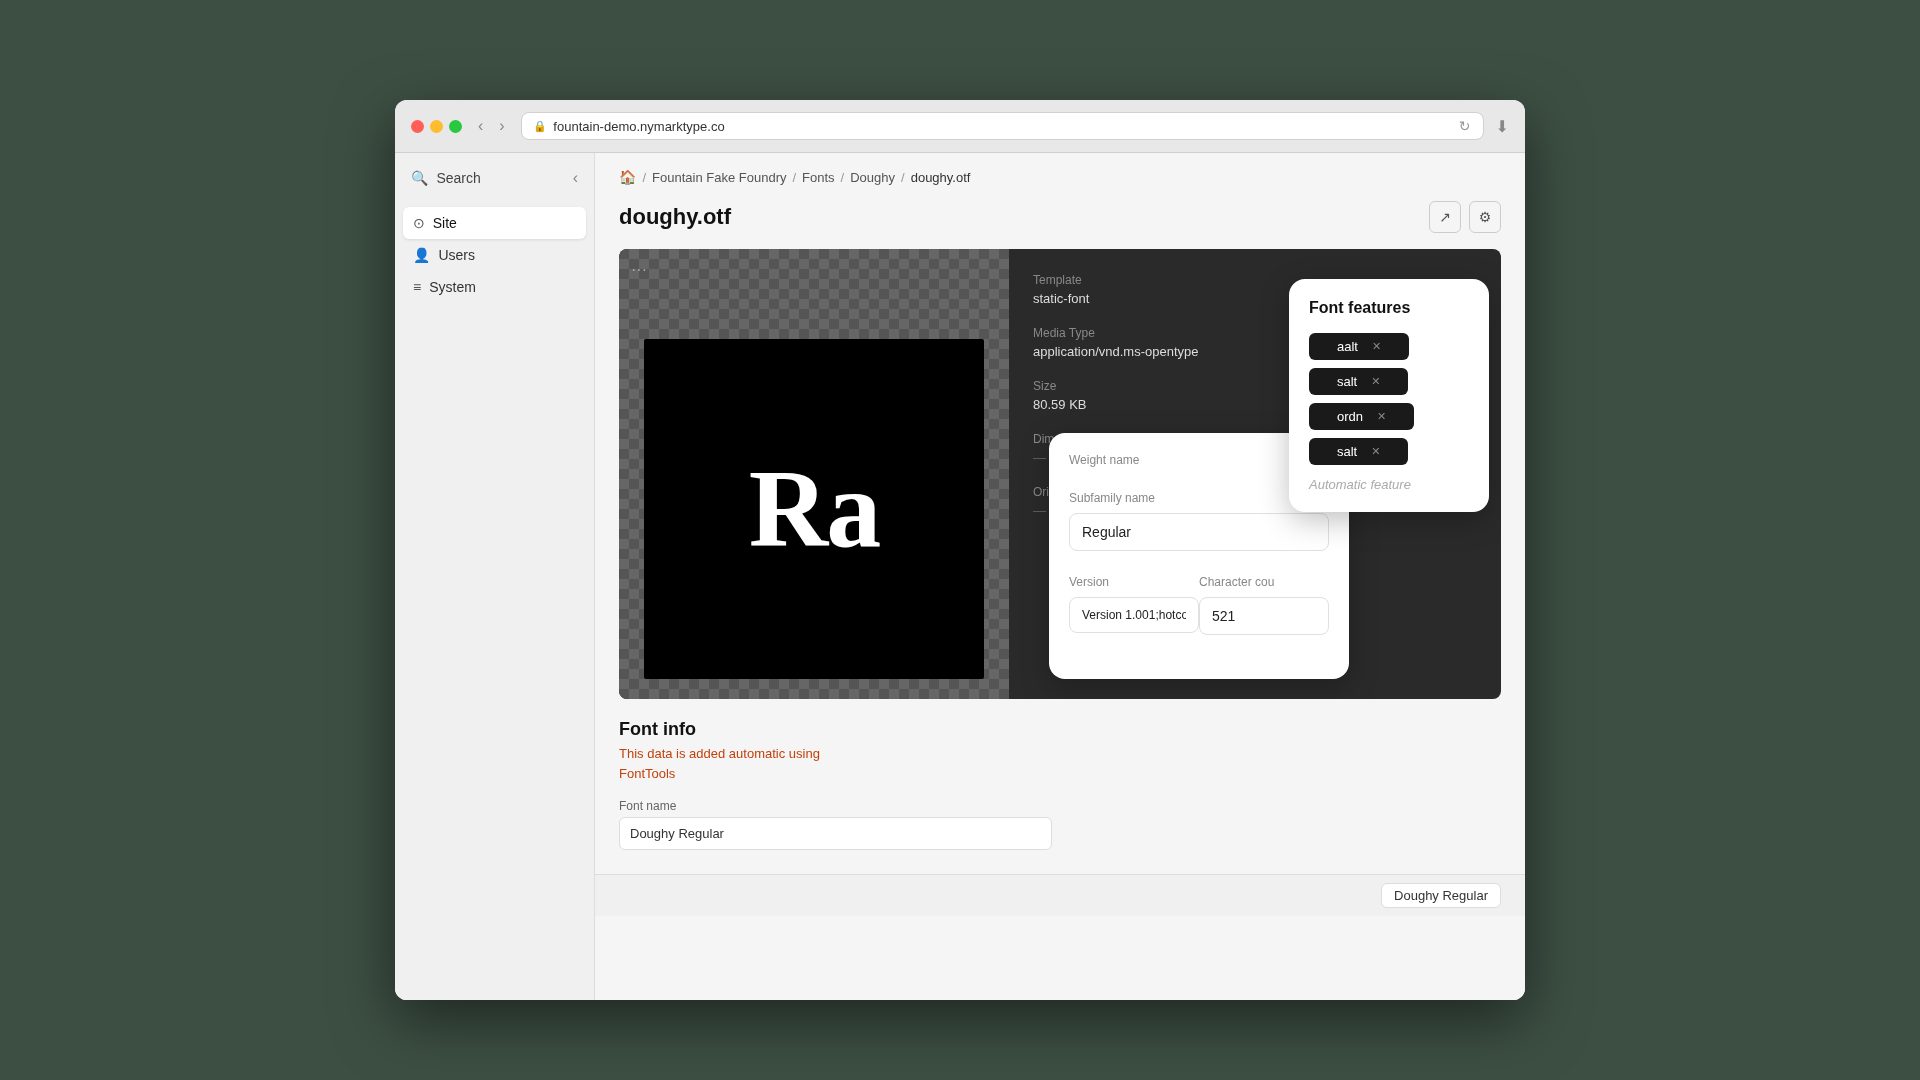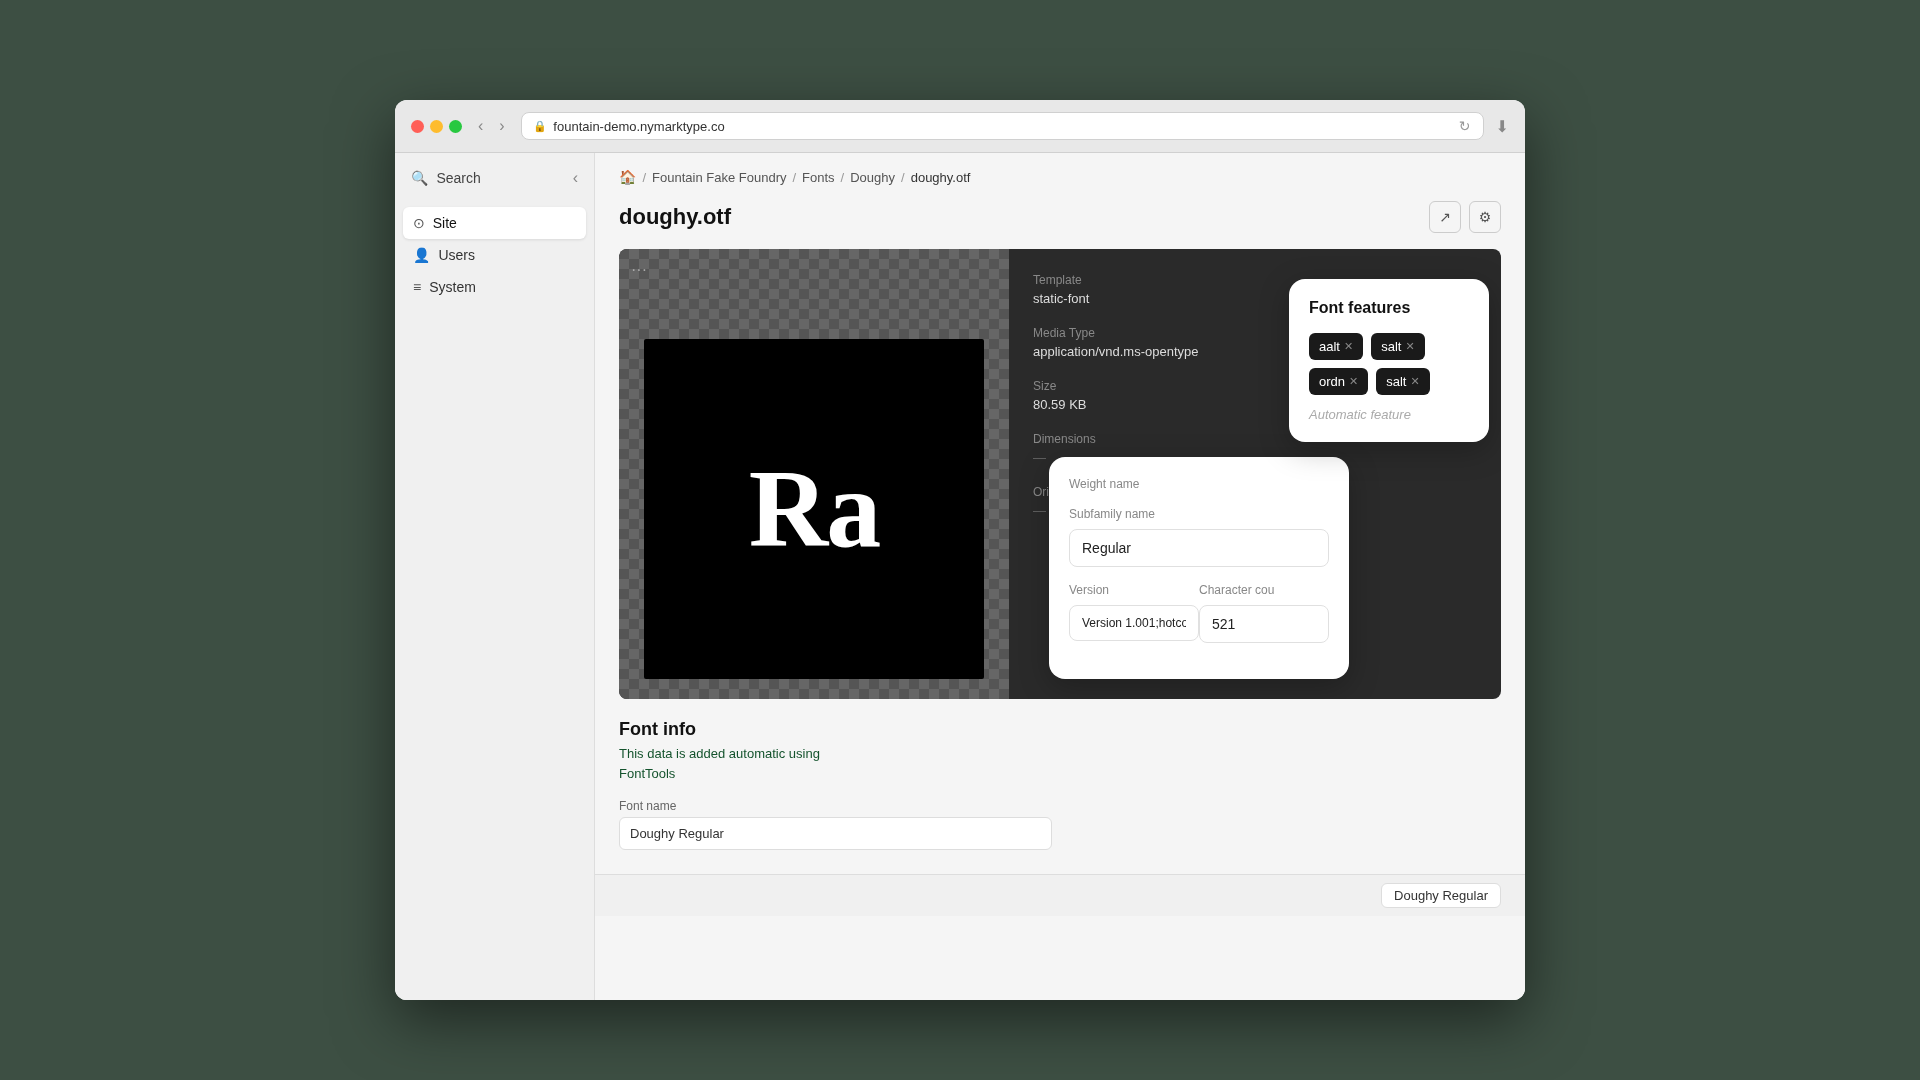--- a/index.html
+++ b/index.html
@@ -310,21 +310,21 @@
 
     .section-title {
       font-size: 18px;
       font-weight: 600;
       color: #111;
       margin-bottom: 4px;
     }
 
     .section-desc {
       font-size: 13px;
-      color: #14532d;
+      color: #c2410c;
       line-height: 1.5;
     }
 
     
     .form-grid {
       display: grid;
       grid-template-columns: 1fr 1fr;
       gap: 16px;
       margin-top: 16px;
     }
@@ -353,21 +353,21 @@
       left: 80px;
       width: 320px;
       background: white;
       border-radius: 16px;
       padding: 24px;
       box-shadow: 0 10px 40px rgba(0,0,0,0.2);
       z-index: 10;
     }
 
     .popup-field {
-      margin-bottom: 16px;
+      margin-bottom: 24px;
     }
 
     .popup-field-label {
       font-size: 12px;
       color: #888;
       margin-bottom: 8px;
       font-weight: 500;
     }
 
     .popup-field-input {
@@ -409,27 +409,27 @@
     .features-grid {
       display: flex;
       flex-wrap: wrap;
       gap: 8px;
       margin-bottom: 12px;
     }
 
     .feature-tag {
       background: #1a1a1a;
       color: white;
-      padding: 6px 10px;
+      padding: 6px 28px;
       border-radius: 6px;
       font-size: 13px;
       font-weight: 500;
       display: flex;
       align-items: center;
-      gap: 4px;
+      gap: 14px;
     }
 
     .feature-x {
       color: #888;
       font-size: 11px;
       cursor: pointer;
     }
 
     .features-auto {
       font-size: 13px;

